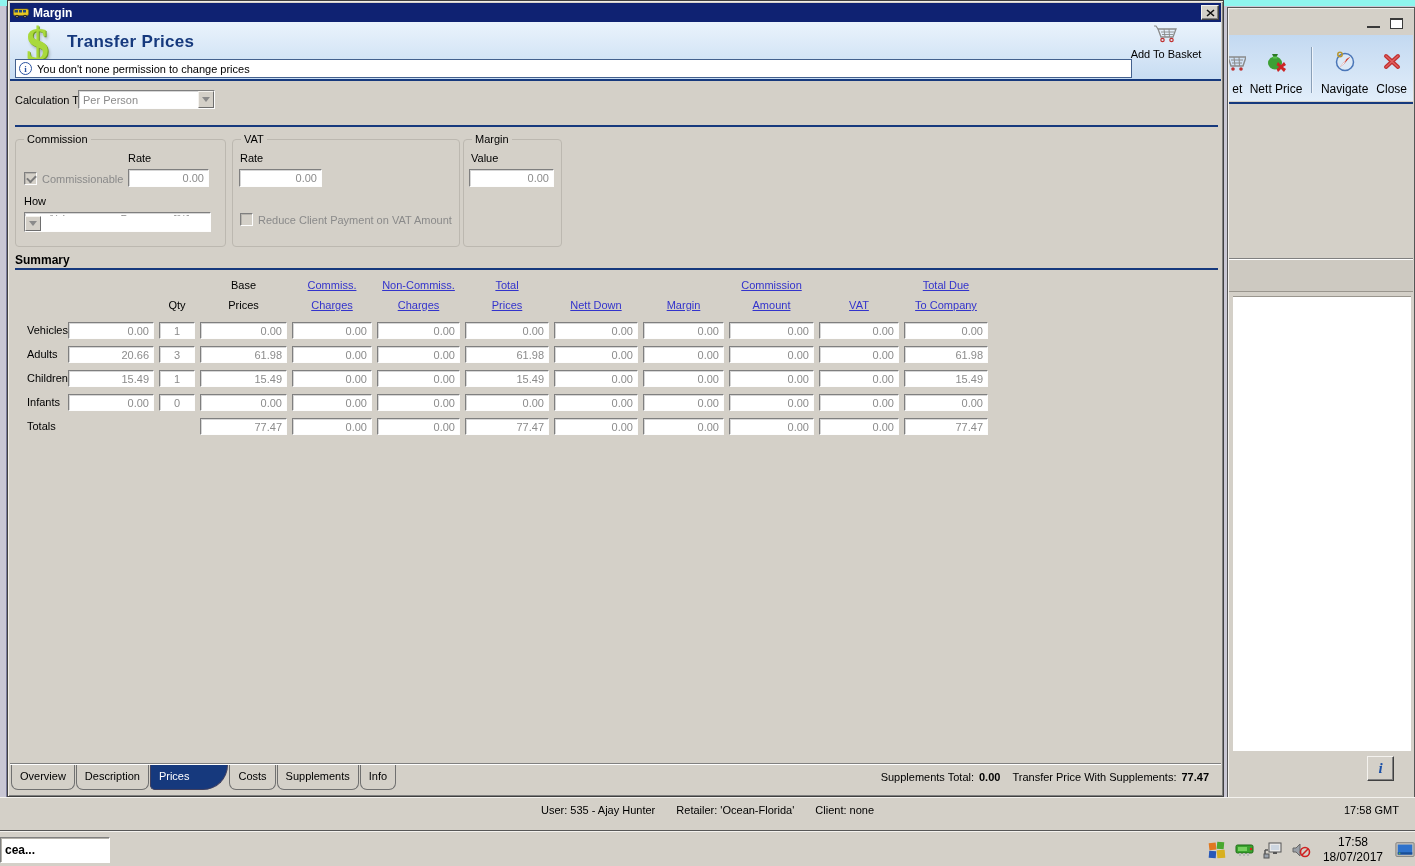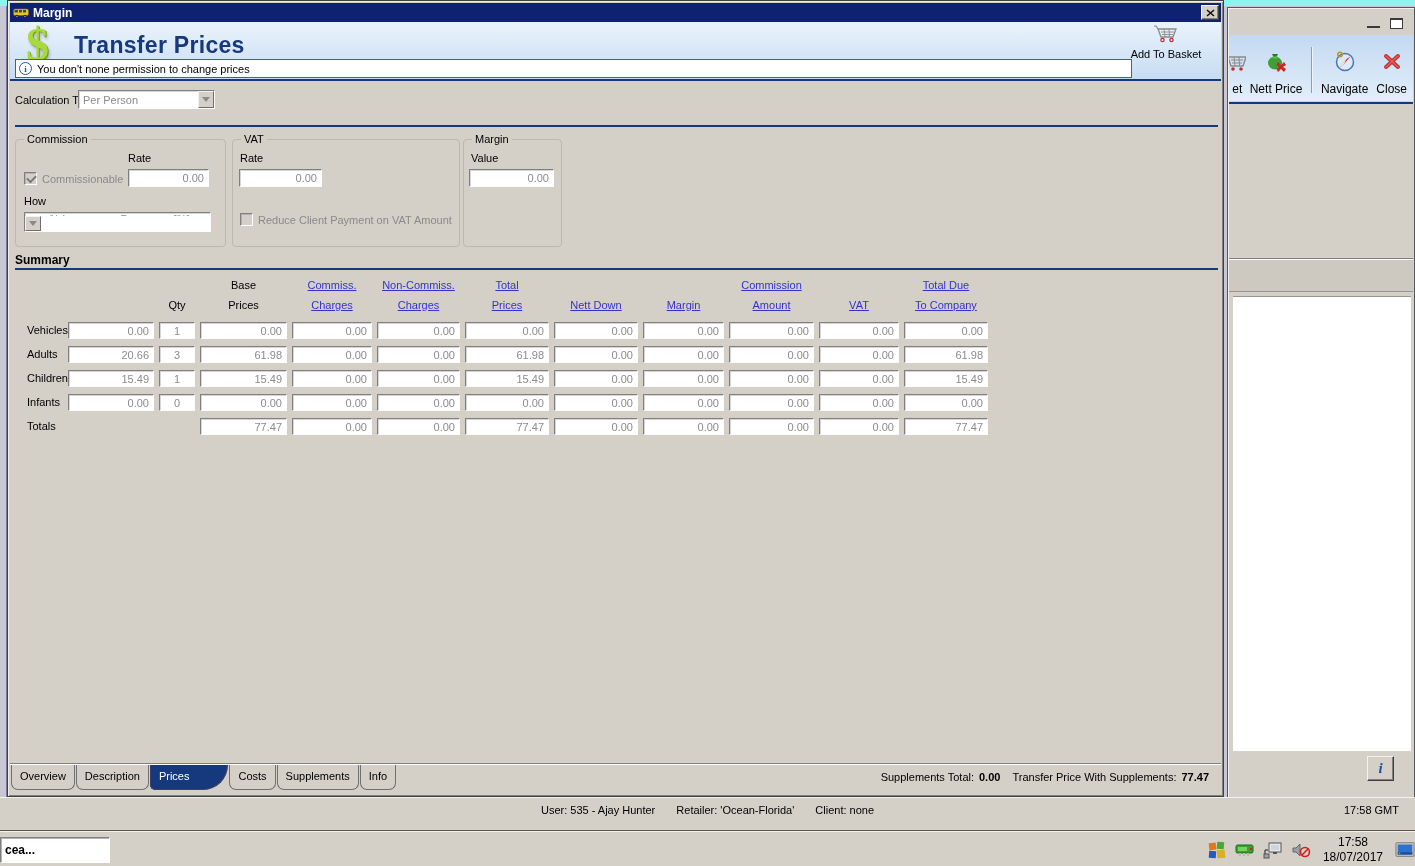--- a/index.html
+++ b/index.html
@@ -54,21 +54,21 @@
                   display:flex; align-items:center; padding-left:3px; }
   .dlg-title-text { color:#fff; font-weight:bold; font-size:12px; margin-left:4px; }
   .dlg-close { position:absolute; right:2px; top:2px; width:18px; height:15px; background:#d4d0c8;
                border:1px solid; border-color:#f4f2ee #404040 #404040 #f4f2ee; box-shadow:inset -1px -1px 0 #808080;
                display:flex; align-items:center; justify-content:center; cursor:pointer; }
 
   .dlg-header { position:absolute; left:2px; top:21px; right:2px; height:59px;
                 background:linear-gradient(#eaf3fc, #c7dcf2); border-bottom:2px solid #16397d; }
   .dollar-icon { position:absolute; left:16px; top:-4px; font-size:46px; font-weight:bold; color:#a9d93c;
                  text-shadow:1px 1px 0 #6f9c1e, 2px 3px 3px rgba(0,0,0,.25); font-family:"Liberation Serif", serif; }
-  .hdr-title { position:absolute; left:64px; top:10px; font-size:23px; font-weight:bold; color:#16397d; letter-spacing:.3px; }
+  .hdr-title { position:absolute; left:57px; top:10px; font-size:17px; font-weight:bold; color:#16397d; letter-spacing:.3px; }
   .add-basket { position:absolute; right:9px; top:2px; width:92px; text-align:center; cursor:pointer; }
   .add-basket .lbl { display:block; margin-top:2px; color:#000; }
 
   .info-bar { position:absolute; left:7px; top:58px; width:1117px; height:19px; background:#fff;
               border:1px solid #44618e; display:flex; align-items:center; gap:5px; padding-left:3px; z-index:3; }
   .i-circle { width:13px; height:13px; border-radius:50%; border:1px solid #2a52a0; color:#2a52a0;
               font-weight:bold; font-size:9px; display:flex; align-items:center; justify-content:center;
               font-family:"Liberation Serif", serif; flex:0 0 13px; }
 
   .calc-label { position:absolute; left:7px; top:93px; }

